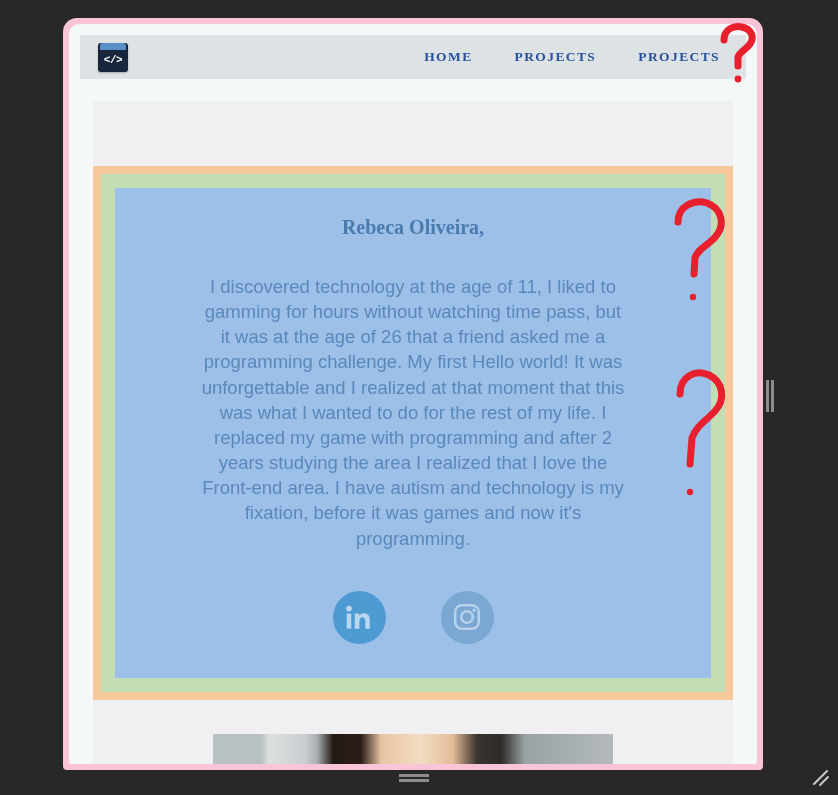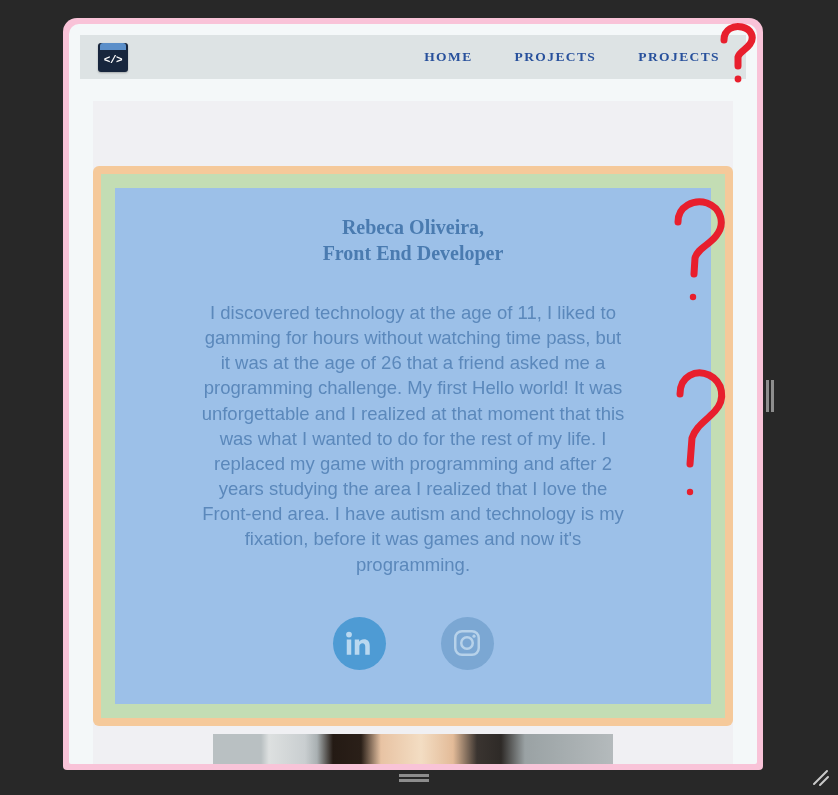--- a/index.html
+++ b/index.html
@@ -78,21 +78,20 @@
     left:13px; right:13px; top:22px; bottom:0;
     background:#f0f0f3;
   }
 
   
   #about-card-outer{
     position:absolute;
     left:0; right:0; top:65px;
     background:#f5c99a;
     padding:8px;
-    border-radius:6px;
   }
   #about-card-mid{
     background:#c3ddb4;
     padding:14px;
   }
   #about-card-inner{
     background:#9cc0e8;
     padding:26px 24px 34px 24px;
     text-align:center;
   }
@@ -204,21 +203,20 @@
 
       <div id="page-body">
         <div id="content-panel">
 
           <div id="about-card-outer">
             <div id="about-card-mid">
               <div id="about-card-inner">
 
                 <h1 id="about-heading">
                   <span>Rebeca Oliveira,</span><br>
-                  <span>Front End Developer</span>
                 </h1>
 
                 <p id="about-text">I discovered technology at the age of 11, I liked to gamming for hours without watching time pass, but it was at the age of 26 that a friend asked me a programming challenge. My first Hello world! It was unforgettable and I realized at that moment that this was what I wanted to do for the rest of my life. I replaced my game with programming and after 2 years studying the area I realized that I love the Front-end area. I have autism and technology is my fixation, before it was games and now it's programming.</p>
 
                 <div id="social-row">
 
                   <a href="#" id="social-linkedin" class="social-link">
                     <svg width="30" height="30" viewBox="0 0 24 24" aria-hidden="true">
                       <rect x="2.2" y="9.2" width="3.6" height="12.2" fill="#b9d8f0"></rect>
                       <circle cx="4" cy="5.2" r="2.3" fill="#b9d8f0"></circle>

